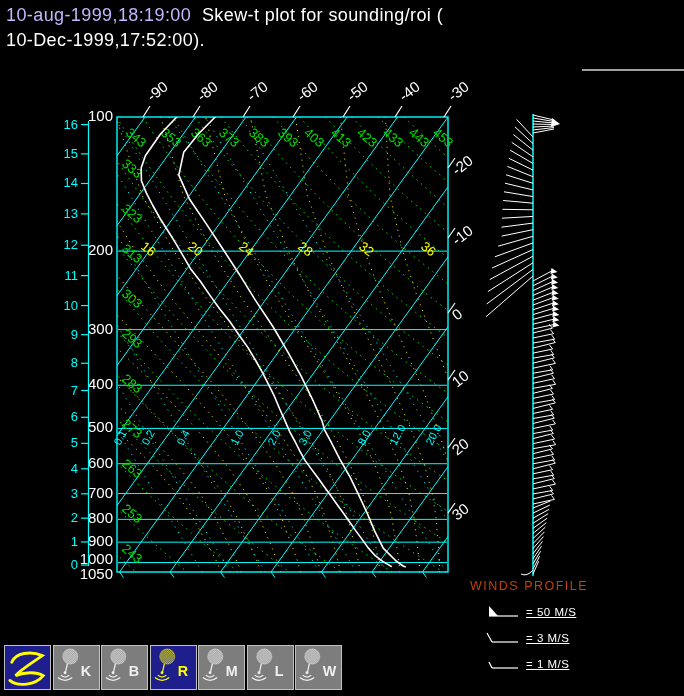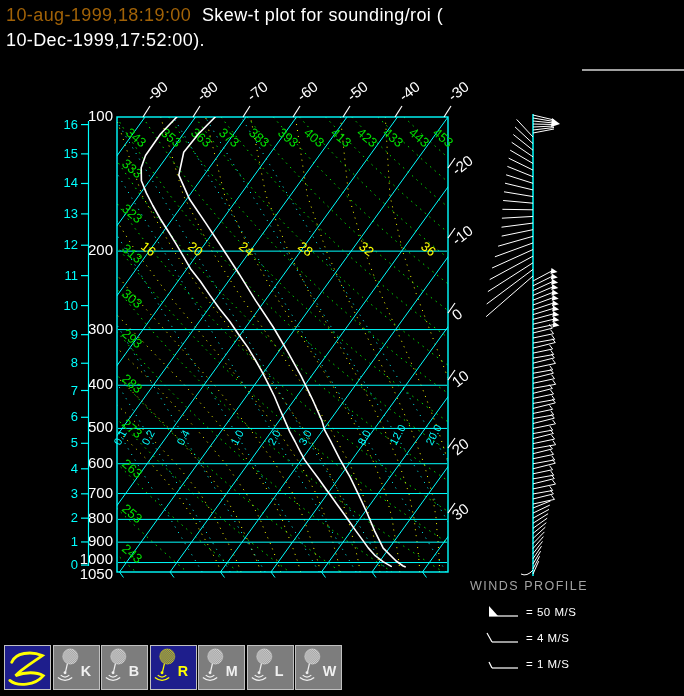--- a/index.html
+++ b/index.html
@@ -1,32 +1,32 @@
 <!DOCTYPE html>
 <html><head>
 <meta charset="utf-8">
 <style>
   html,body{margin:0;padding:0;background:#000;}
   body{position:relative;width:684px;height:696px;overflow:hidden;
        font-family:"Liberation Sans",sans-serif;}
   .title{position:absolute;left:6px;top:3px;font-size:18px;line-height:25px;
          color:#fff;white-space:pre-wrap;letter-spacing:.4px;}
-  .title .ts{color:#a16207;margin-top:24px;}
+  .title .ts{color:#c4b5fd;margin-top:24px;}
   #grayline{position:absolute;left:582px;top:69px;width:102px;height:2px;background:#9f9f9f;}
   #plot{position:absolute;left:0;top:0;}
   svg text{font-family:"Liberation Sans",sans-serif;}
   .lblP{fill:#ffffff;font-size:15px;}
   .lblH{fill:#00ffff;font-size:13px;}
   .lblT{fill:#ffffff;font-size:15px;}
   .lblG{fill:#00dd00;font-size:13px;}
   .lblY{fill:#ffff00;font-size:13px;}
   .lblM{fill:#00ffff;font-size:11px;}
-  #winds-title{position:absolute;left:470px;top:579px;color:#a3a3a3;font-size:12.5px;letter-spacing:1.5px;}
+  #winds-title{position:absolute;left:470px;top:579px;color:#c2410c;font-size:12.5px;letter-spacing:1.5px;}
   .legend-row{position:absolute;left:486px;display:flex;align-items:center;gap:6px;
-              color:#fff;font-size:11.5px;letter-spacing:.5px;}
+              color:#fff;font-size:11.5px;letter-spacing:.5px;text-decoration:underline;}
   #toolbar{position:absolute;left:0;top:645px;width:344px;height:46px;}
   .tbtn{position:absolute;top:0;width:47px;height:45px;border:1px solid #c0c0c0;
         box-sizing:border-box;cursor:pointer;}
   .tbtn.normal{background:#7d7d7d;}
   .tbtn.selected{background:#1e1e8c;}
 </style>
 </head>
 <body>
 
 <div class="title"><span class="ts">10-aug-1999,18:19:00</span><span>  Skew-t plot for sounding/roi (</span>
@@ -411,21 +411,21 @@
     <polygon points="3,2 3,12 12,12" fill="#fff"></polygon>
     <line x1="3" y1="12" x2="32" y2="12" stroke="#fff" stroke-width="1.2"></line>
   </svg>
   <span>= 50 M/S</span>
 </div>
 <div class="legend-row" style="top:630px">
   <svg width="34" height="16">
     <line x1="6" y1="12" x2="1" y2="3" stroke="#fff" stroke-width="1.2"></line>
     <line x1="6" y1="12" x2="32" y2="12" stroke="#fff" stroke-width="1.2"></line>
   </svg>
-  <span>= 4 M/S</span>
+  <span>= 3 M/S</span>
 </div>
 <div class="legend-row" style="top:656px">
   <svg width="34" height="16">
     <line x1="6" y1="12" x2="3" y2="6" stroke="#fff" stroke-width="1.2"></line>
     <line x1="6" y1="12" x2="32" y2="12" stroke="#fff" stroke-width="1.2"></line>
   </svg>
   <span>= 1 M/S</span>
 </div>
 
 <div id="toolbar">

